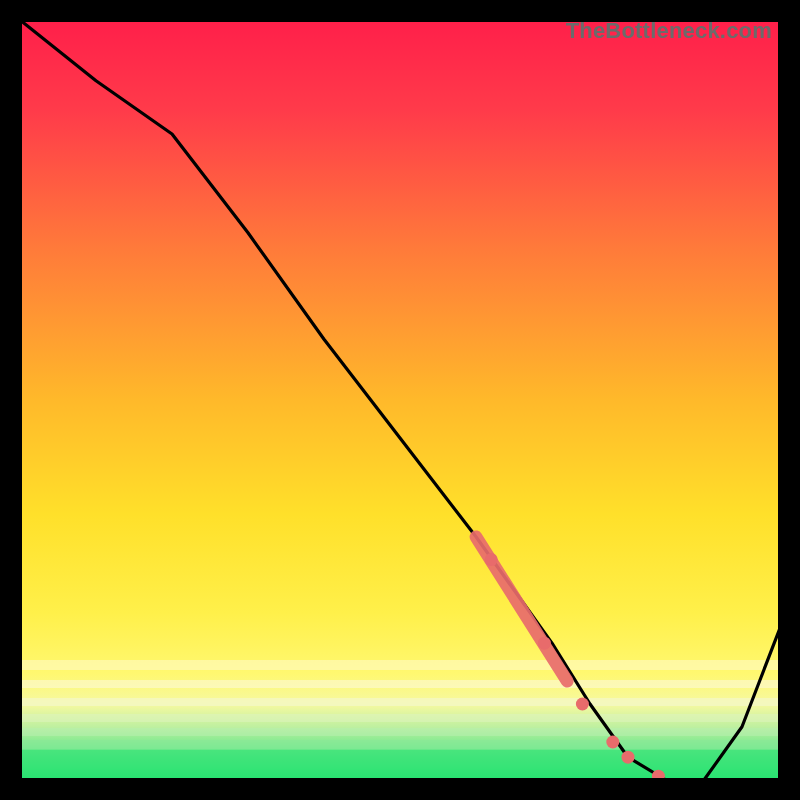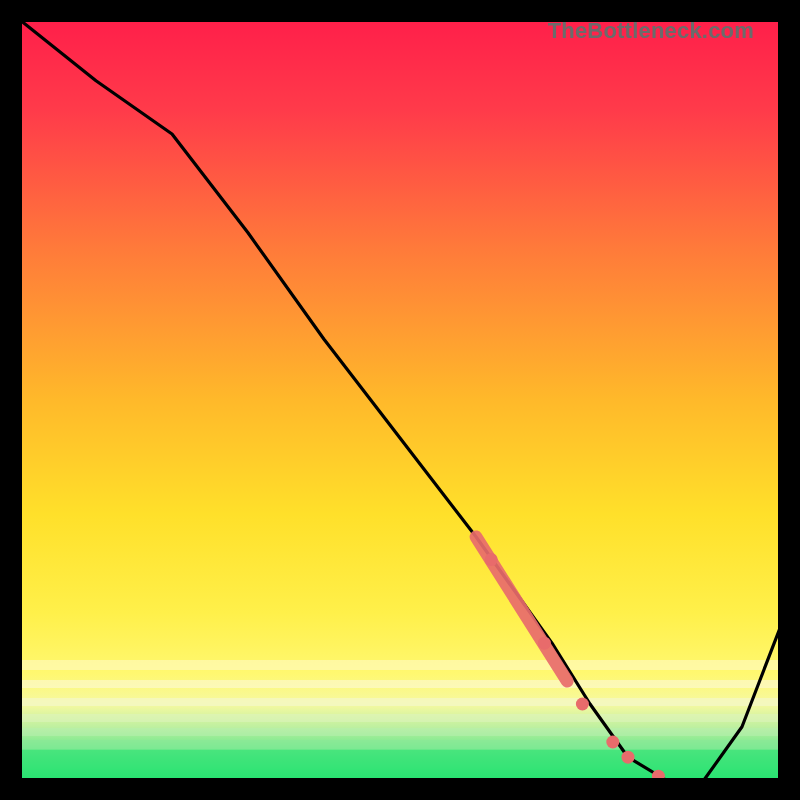--- a/index.html
+++ b/index.html
@@ -14,21 +14,21 @@
   .frame {
     position: absolute;
     left: 20px;
     top: 20px;
     width: 760px;
     height: 760px;
     box-sizing: border-box;
   }
   .watermark {
     position: absolute;
-    right: 26px;
+    right: 8px;
     top: -2px;
     color: #6b6b6b;
     font-size: 22px;
     font-weight: 600;
     letter-spacing: 0.2px;
     user-select: none;
   }
   svg { display: block; }
 </style>
 </head>

